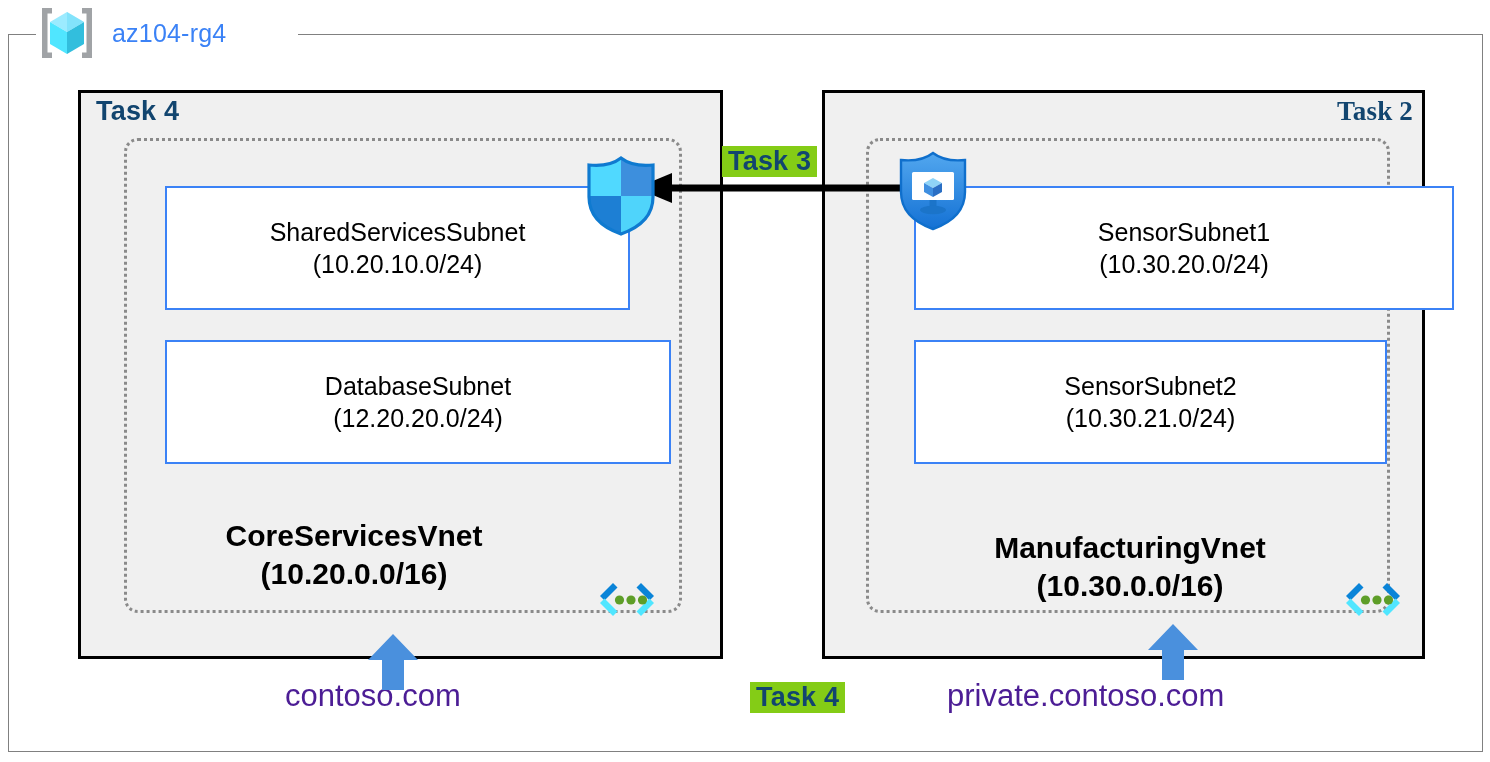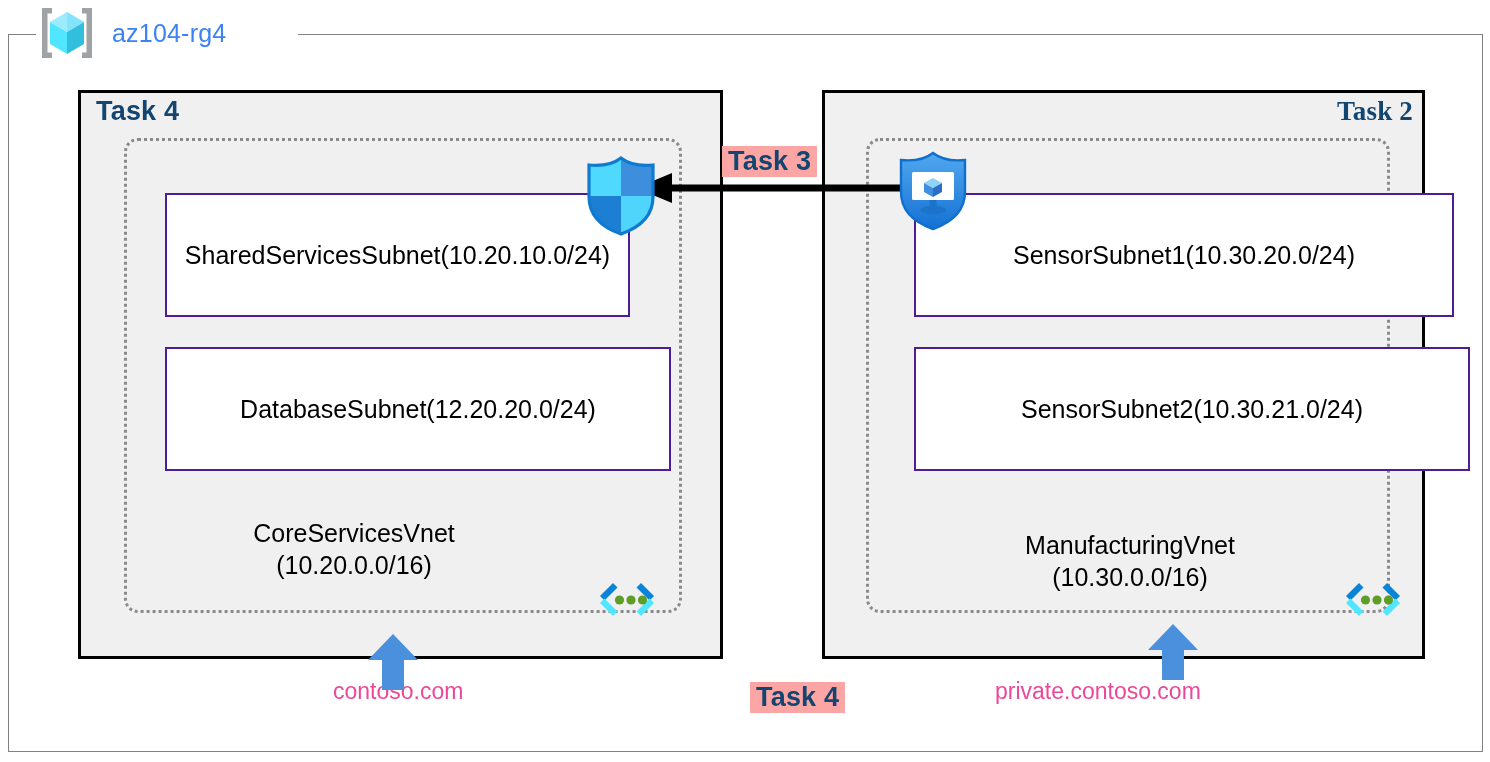--- a/index.html
+++ b/index.html
@@ -40,71 +40,71 @@
 
   .task-label{
     position:absolute;
     font-size:27px;font-weight:bold;color:#12456f;
     letter-spacing:0.2px;white-space:nowrap;
   }
   #task1-label{left:96px;top:96px;}
   #task2-label{left:1337px;top:96px;font-family:Liberation Serif, serif;}
   #task3-label{left:722px;top:146px;}
   #task4-label{left:722px;top:682px;margin-left:28px;}
-  #task3-label, #task4-label{z-index:30;background:#fca5a5;padding:0 6px;}
+  #task3-label, #task4-label{z-index:30;background:#84cc16;padding:0 6px;}
 
   
   .vnet{
     position:absolute;
     border:3px dotted #8a8a8a;
     border-radius:14px;
     box-sizing:border-box;
     background:transparent;
   }
   #vnet1{left:124px;top:138px;width:558px;height:475px;}
   #vnet2{left:866px;top:138px;width:524px;height:475px;}
 
   .vnet-caption{
-    position:absolute;text-align:center;font-size:25px;line-height:1.28;
-    color:#000;white-space:nowrap;
+    position:absolute;text-align:center;font-size:30px;line-height:1.28;
+    color:#000;white-space:nowrap;font-weight:bold;
   }
   #vnet1-caption{left:144px;top:517px;width:420px;}
   #vnet2-caption{left:890px;top:517px;width:480px;margin-top:12px;}
 
   
   .subnet{
     position:absolute;
     background:#ffffff;
-    border:2px solid #4c1d95;
+    border:2px solid #3b82f6;
     box-sizing:border-box;
-    display:flex;flex-direction:row;align-items:center;justify-content:center;
-    font-size:25px;line-height:1.3;color:#000;white-space:nowrap;margin-top:7px;
+    display:flex;flex-direction:column;align-items:center;justify-content:center;
+    font-size:25px;line-height:1.3;color:#000;white-space:nowrap;
   }
   #subnet-shared  {left:165px;top:186px;width:465px;height:124px;}
   #subnet-database{left:165px;top:340px;width:506px;height:124px;}
   #subnet-sensor1 {left:914px;top:186px;width:540px;height:124px;}
-  #subnet-sensor2 {left:914px;top:340px;width:556px;height:124px;}
+  #subnet-sensor2 {left:914px;top:340px;width:473px;height:124px;}
 
   
   .canvas-icon{position:absolute;z-index:25;}
   #nsg-shield   {left:582px;top:155px;width:78px;height:82px;}
   #vm-shield    {left:894px;top:150px;width:78px;height:82px;}
   #vnet-icon-1  {left:592px;top:578px;width:70px;height:48px;}
   #vnet-icon-2  {left:1338px;top:578px;width:70px;height:48px;}
 
   
   #peer-arrow{position:absolute;left:636px;top:170px;width:270px;height:36px;z-index:20;}
 
   
   .dns-arrow{position:absolute;width:50px;height:56px;z-index:22;}
   #dns-arrow-1{left:368px;top:634px;}
   #dns-arrow-2{left:1148px;top:624px;}
 
   .dns-label{
-    position:absolute;font-size:23px;color:#ec4899;white-space:nowrap;margin-left:48px;
+    position:absolute;font-size:31px;color:#4c1d95;white-space:nowrap;
   }
   #dns-label-1{left:285px;top:678px;}
   #dns-label-2{left:947px;top:678px;}
 </style>
 </head>
 <body>
 
 <div id="stage">
 
   <div class="rg-frame">

